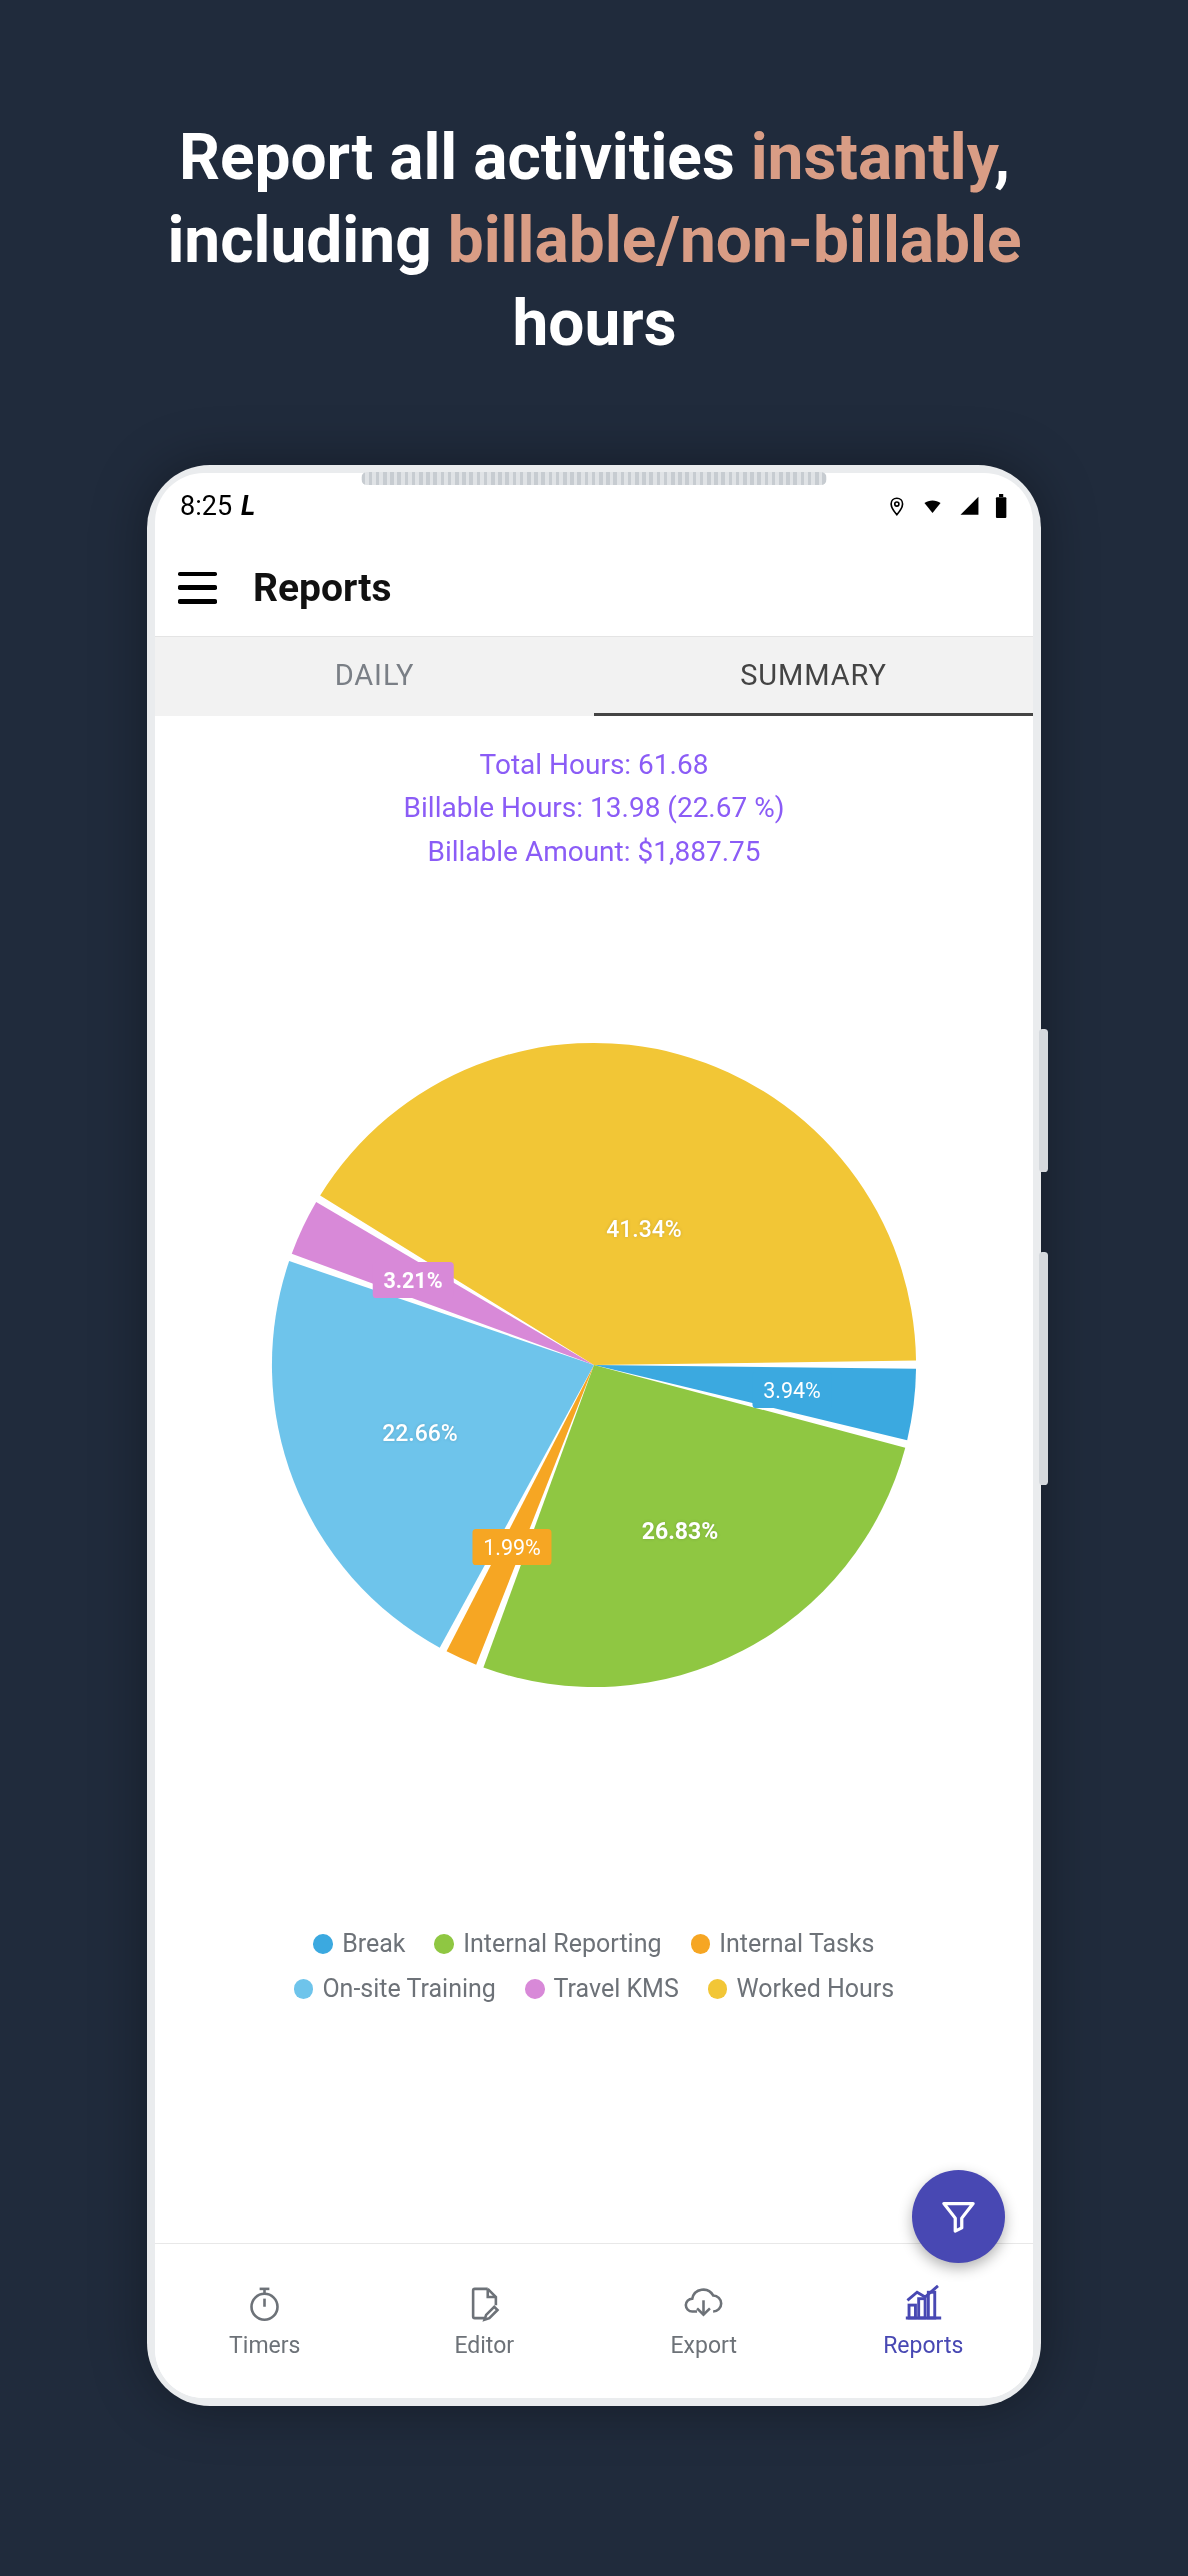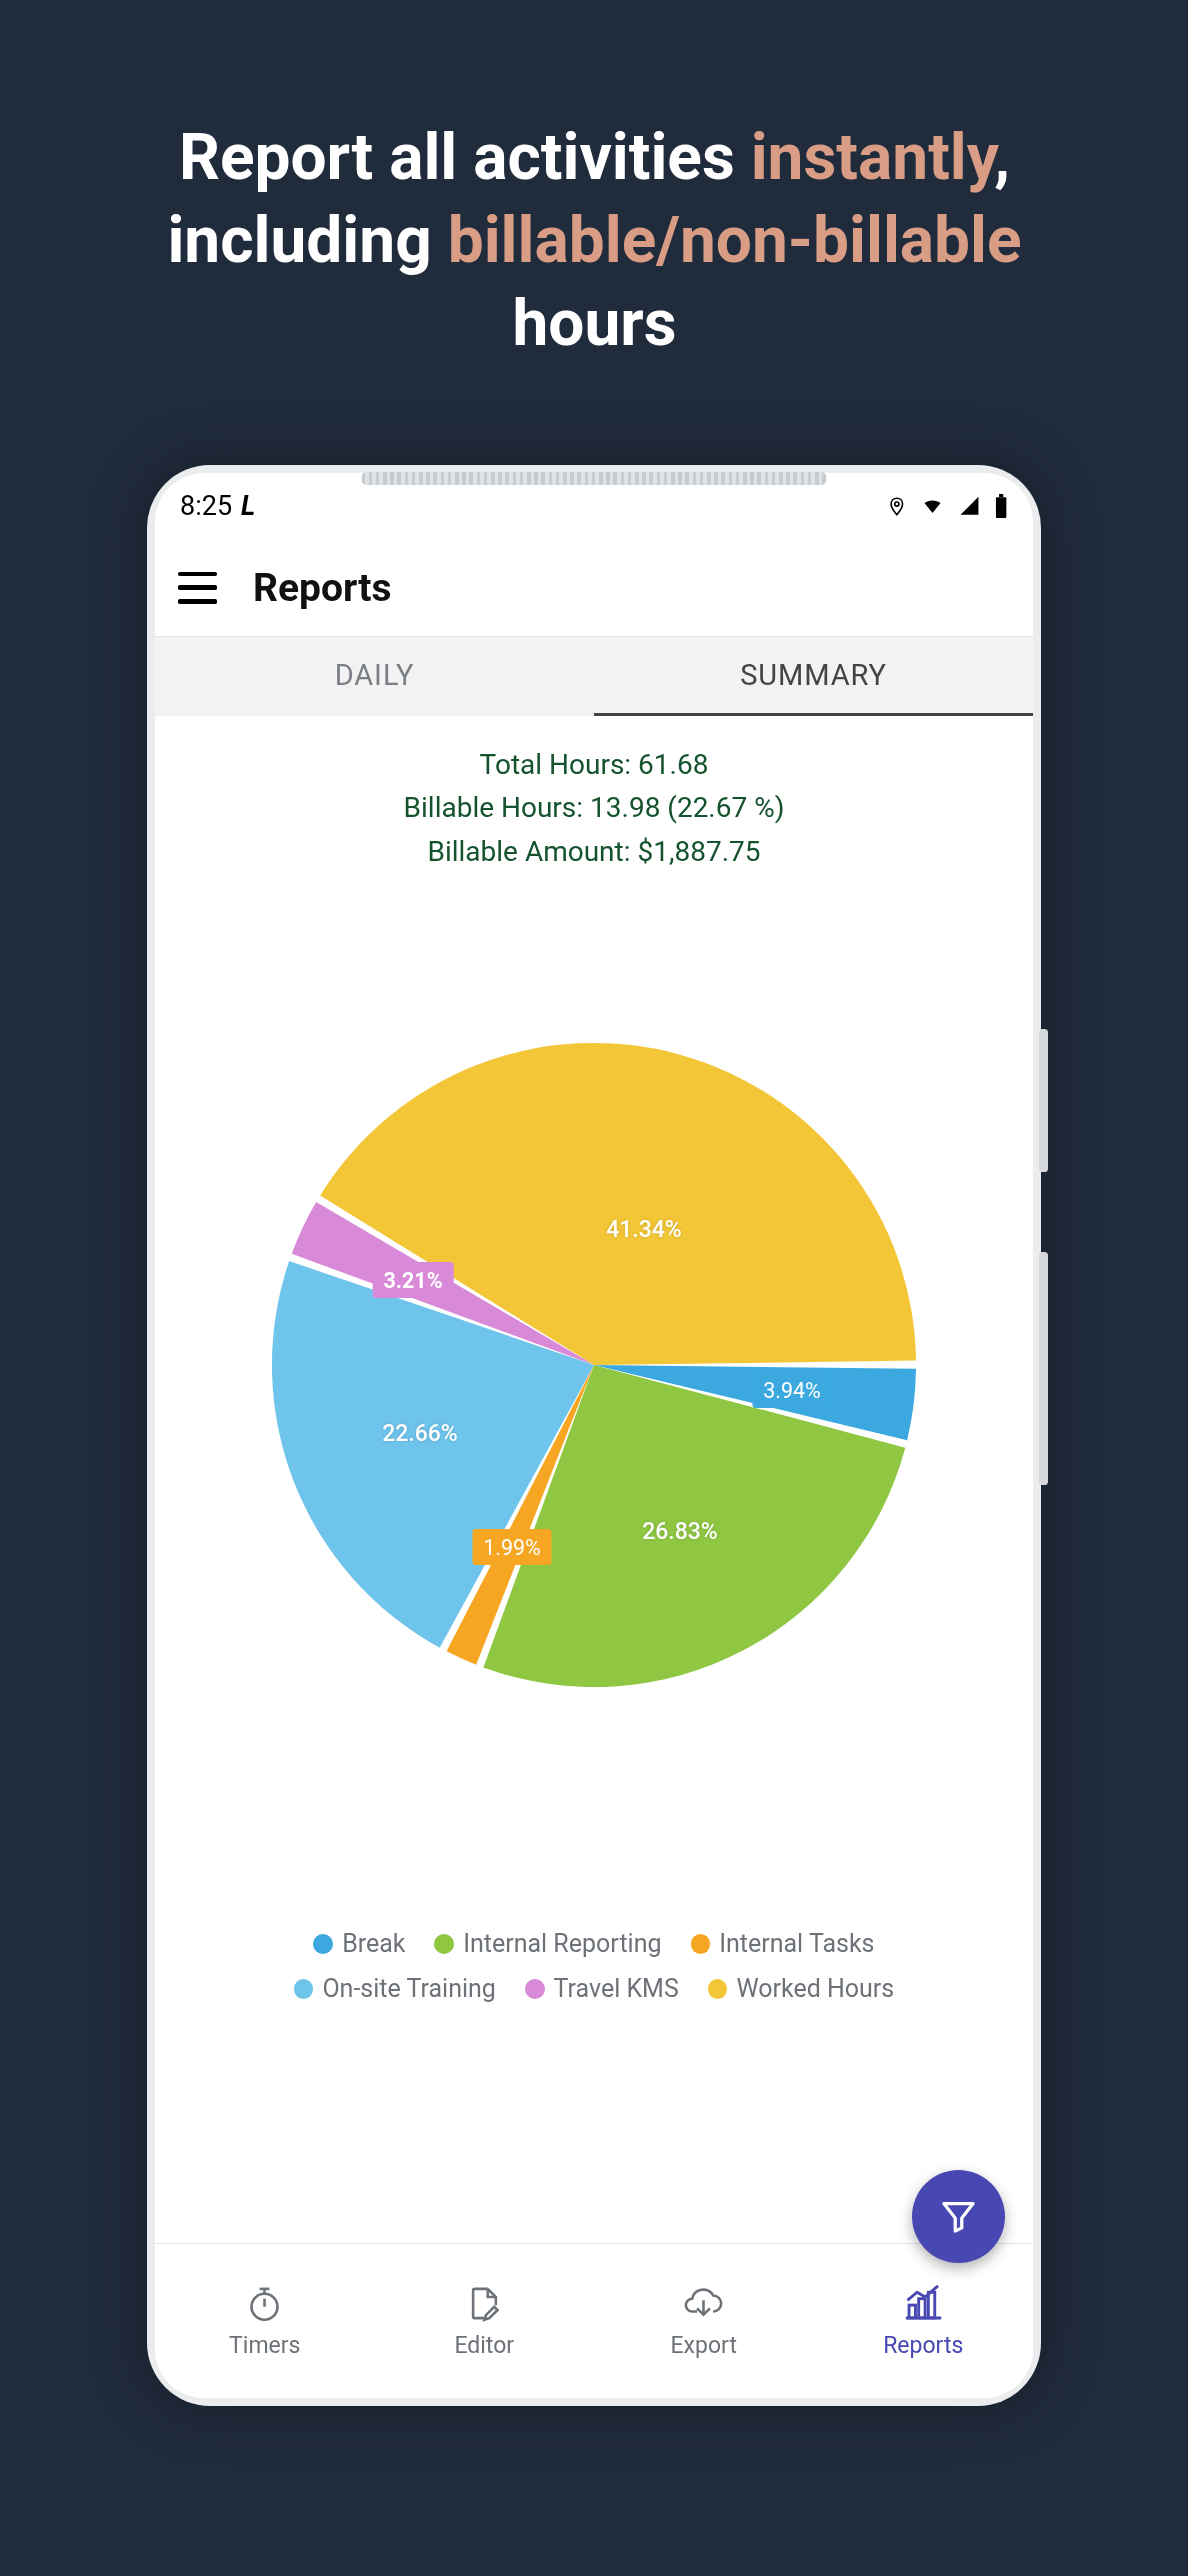--- a/index.html
+++ b/index.html
@@ -87,21 +87,21 @@
   .tab {
     flex:1;
     display:flex; align-items:center; justify-content:center;
     font-size:29px; letter-spacing:0.9px;
     color:#7a7f86;
     cursor:pointer;
     border-bottom:3.6px solid transparent;
   }
   .tab.active { color:#444; border-bottom-color:#444; }
   .content { flex:1; background:#fff; padding: 27px 0 0; display:flex; flex-direction:column; align-items:center; }
-  .stats { text-align:center; color:#14532d; font-size:28px; line-height:1.55; }
+  .stats { text-align:center; color:#8b5cf6; font-size:28px; line-height:1.55; }
   .chart-area { position:relative; width: 662px; height: 662px; margin-top: 161px; }
   .chart-svg { width:100%; height:100%; }
   .slice-label {
     position:absolute; color:#fff; font-size:23px; font-weight:500;
     transform: translate(-50%,-50%);
     text-shadow: 0 0 3.6px rgba(0,0,0,.15);
   }
   .boxed-label {
     position:absolute; color:#fff; font-size:21.5px;
     padding: 5.4px 10.7px; border-radius:3.6px;
@@ -201,21 +201,21 @@
           <svg class="chart-svg" id="pie-svg" viewBox="0 0 740 740">
               <path d="M 370 370 L 729.9740803110385 374.31989632074647 A 360 360 0 0 1 720.0583767948829 454.01864576230605 Z" fill="#3ba9e0"></path>
               <path d="M 370 370 L 717.9413108965693 462.3950440855829 A 360 360 0 0 1 246.3742635180861 708.1074936751689 Z" fill="#8fc742"></path>
               <path d="M 370 370 L 238.29606515025003 705.0433905408265 A 360 360 0 0 1 205.17404509270656 690.0506281651371 Z" fill="#f6a623"></path>
               <path d="M 370 370 L 197.54103498865686 686.0030148388087 A 360 360 0 0 1 29.25580640241043 253.83892851075967 Z" fill="#6ec4eb"></path>
               <path d="M 370 370 L 32.1415341081501 245.69530569923882 A 360 360 0 0 1 59.43293991273765 187.93379998265797 Z" fill="#d889d8"></path>
               <path d="M 370 370 L 63.891548264818425 180.53333861523282 A 360 360 0 0 1 729.9652979990044 365.0015765997713 Z" fill="#f2c636"></path>
             </svg>
           <div id="pie-labels">
               <div class="boxed-label" style="background: rgb(59, 169, 224); left: 529px; top: 356px;">3.94%</div>
-              <div class="slice-label" style="left: 417px; top: 497px;">26.83%</div>
+              <div class="slice-label" style="left: 417px; top: 497px; font-weight: bold;">26.83%</div>
               <div class="boxed-label" style="background: rgb(246, 166, 35); left: 249px; top: 513px;">1.99%</div>
               <div class="slice-label" style="left: 157px; top: 399px;">22.66%</div>
               <div class="boxed-label" style="background: rgb(216, 137, 216); left: 150px; top: 246px; font-weight: bold;">3.21%</div>
               <div class="slice-label" style="left: 381px; top: 151px; margin-top: 44px;">41.34%</div>
             </div>
         </div>
 
         <div class="legend" id="legend">
             <div class="legend-item">
               <span class="dot" style="background: rgb(59, 169, 224);"></span>

